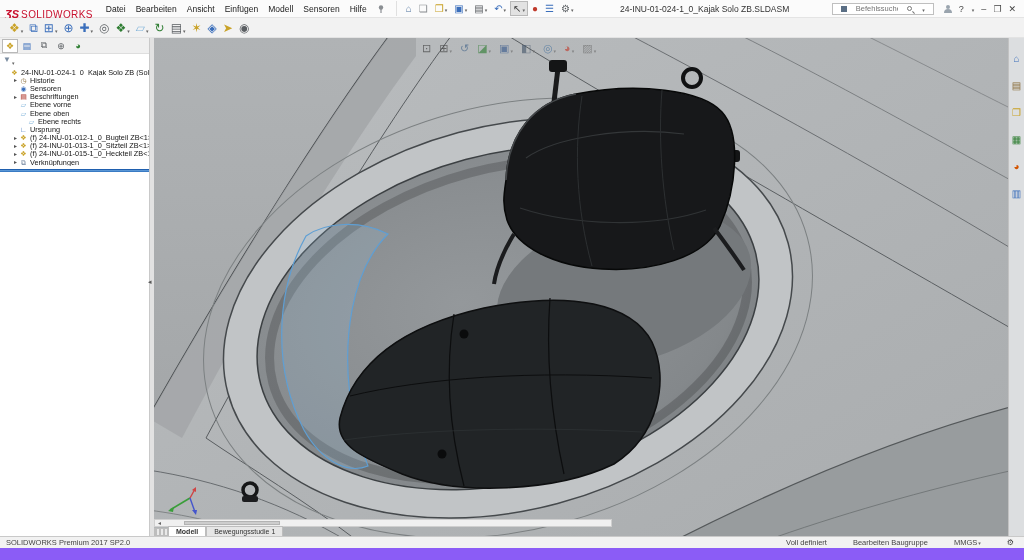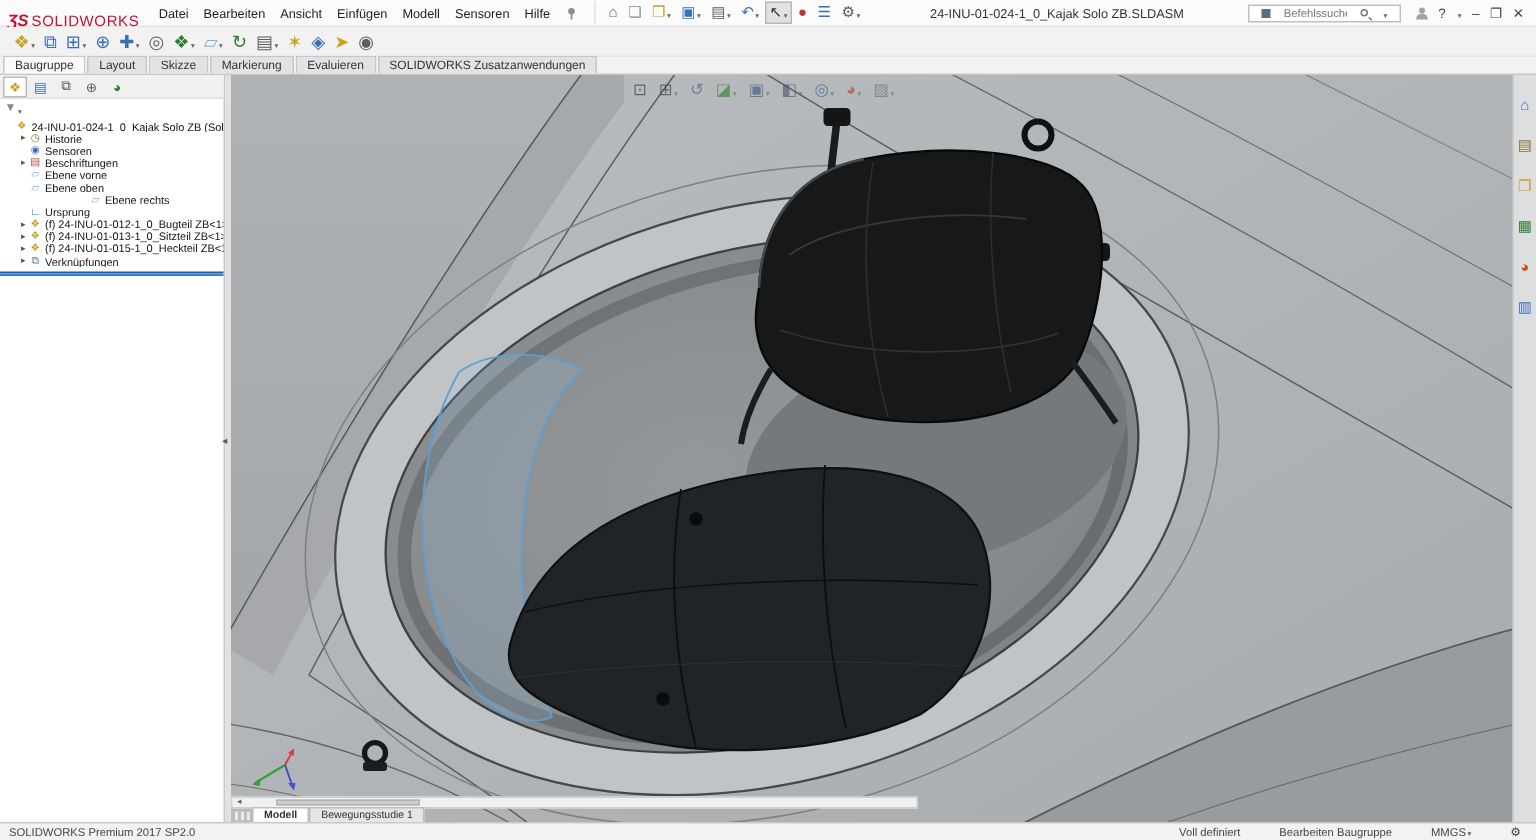--- a/index.html
+++ b/index.html
@@ -246,29 +246,20 @@
         <span class="g" style="color: rgb(201, 162, 39);">➤</span>
 
       </span>
 
       <span class="cbtn">
         <span class="g" style="color: rgb(90, 94, 98);">◉</span>
 
       </span>
     </div>
 
-  <div class="tabrow">
-
-  <div class="ctab active"><span>Baugruppe</span></div>
-      <div class="ctab"><span>Layout</span></div>
-      <div class="ctab"><span>Skizze</span></div>
-      <div class="ctab"><span>Markierung</span></div>
-      <div class="ctab"><span>Evaluieren</span></div>
-      <div class="ctab"><span>SOLIDWORKS Zusatzanwendungen</span></div>
-    </div>
 
   <div class="main">
 
     <div class="left-panel">
       <div class="panel-tabs">
 
           <span class="ptab active">
             <span style="color: rgb(201, 162, 39);">❖</span>
           </span>
 
@@ -323,21 +314,21 @@
             <span class="ticon" style="color: rgb(127, 178, 217);">▱</span>
             <span class="tlabel">Ebene vorne</span>
           </div>
 
           <div class="trow" style="padding-left: 12px;">
             <span class="arr"></span>
             <span class="ticon" style="color: rgb(127, 178, 217);">▱</span>
             <span class="tlabel">Ebene oben</span>
           </div>
 
-          <div class="trow" style="padding-left: 4px; margin-left: 48px;">
+          <div class="trow" style="padding-left: 20px;">
             <span class="arr"></span>
             <span class="ticon" style="color: rgb(127, 178, 217);">▱</span>
             <span class="tlabel">Ebene rechts</span>
           </div>
 
           <div class="trow" style="padding-left: 12px;">
             <span class="arr"></span>
             <span class="ticon" style="color: rgb(58, 110, 187);">∟</span>
             <span class="tlabel">Ursprung</span>
           </div>

